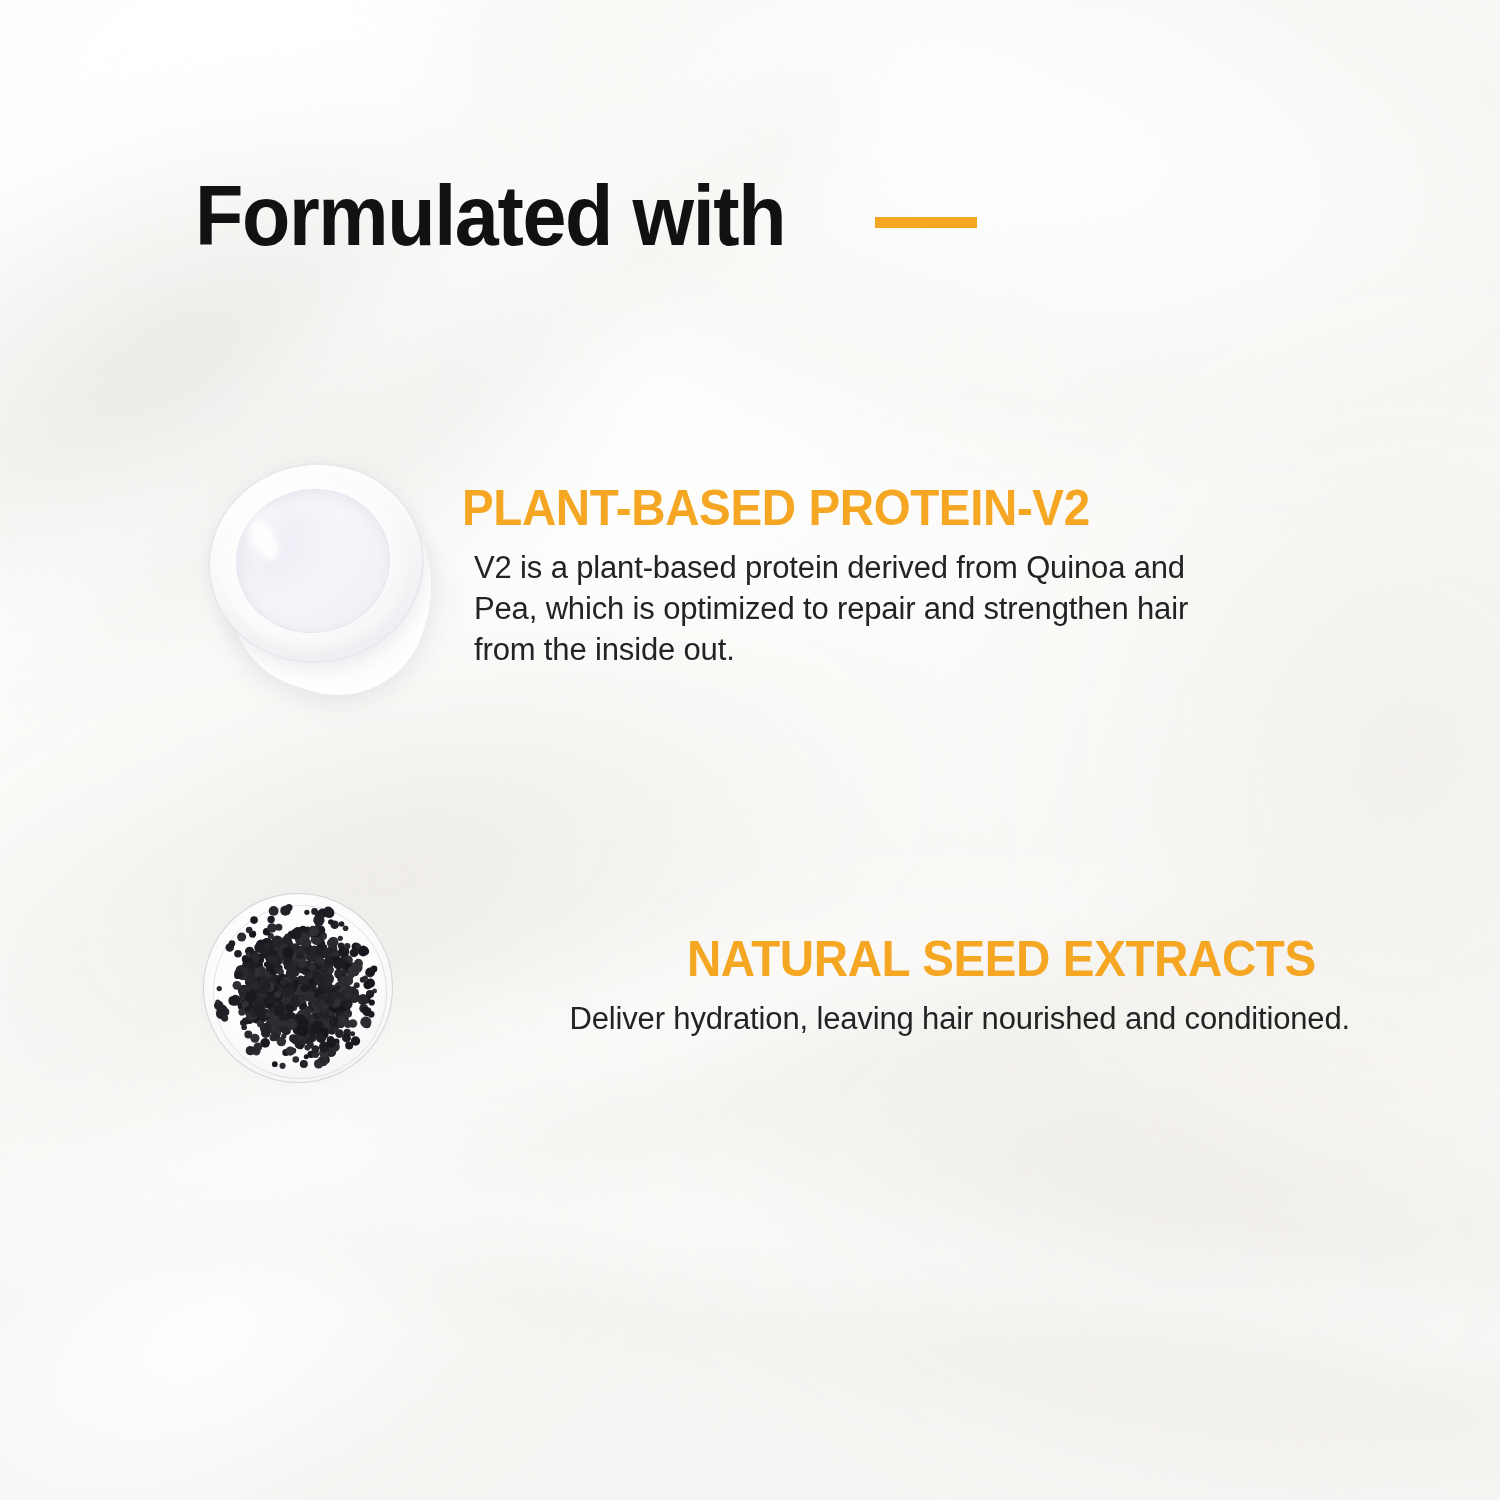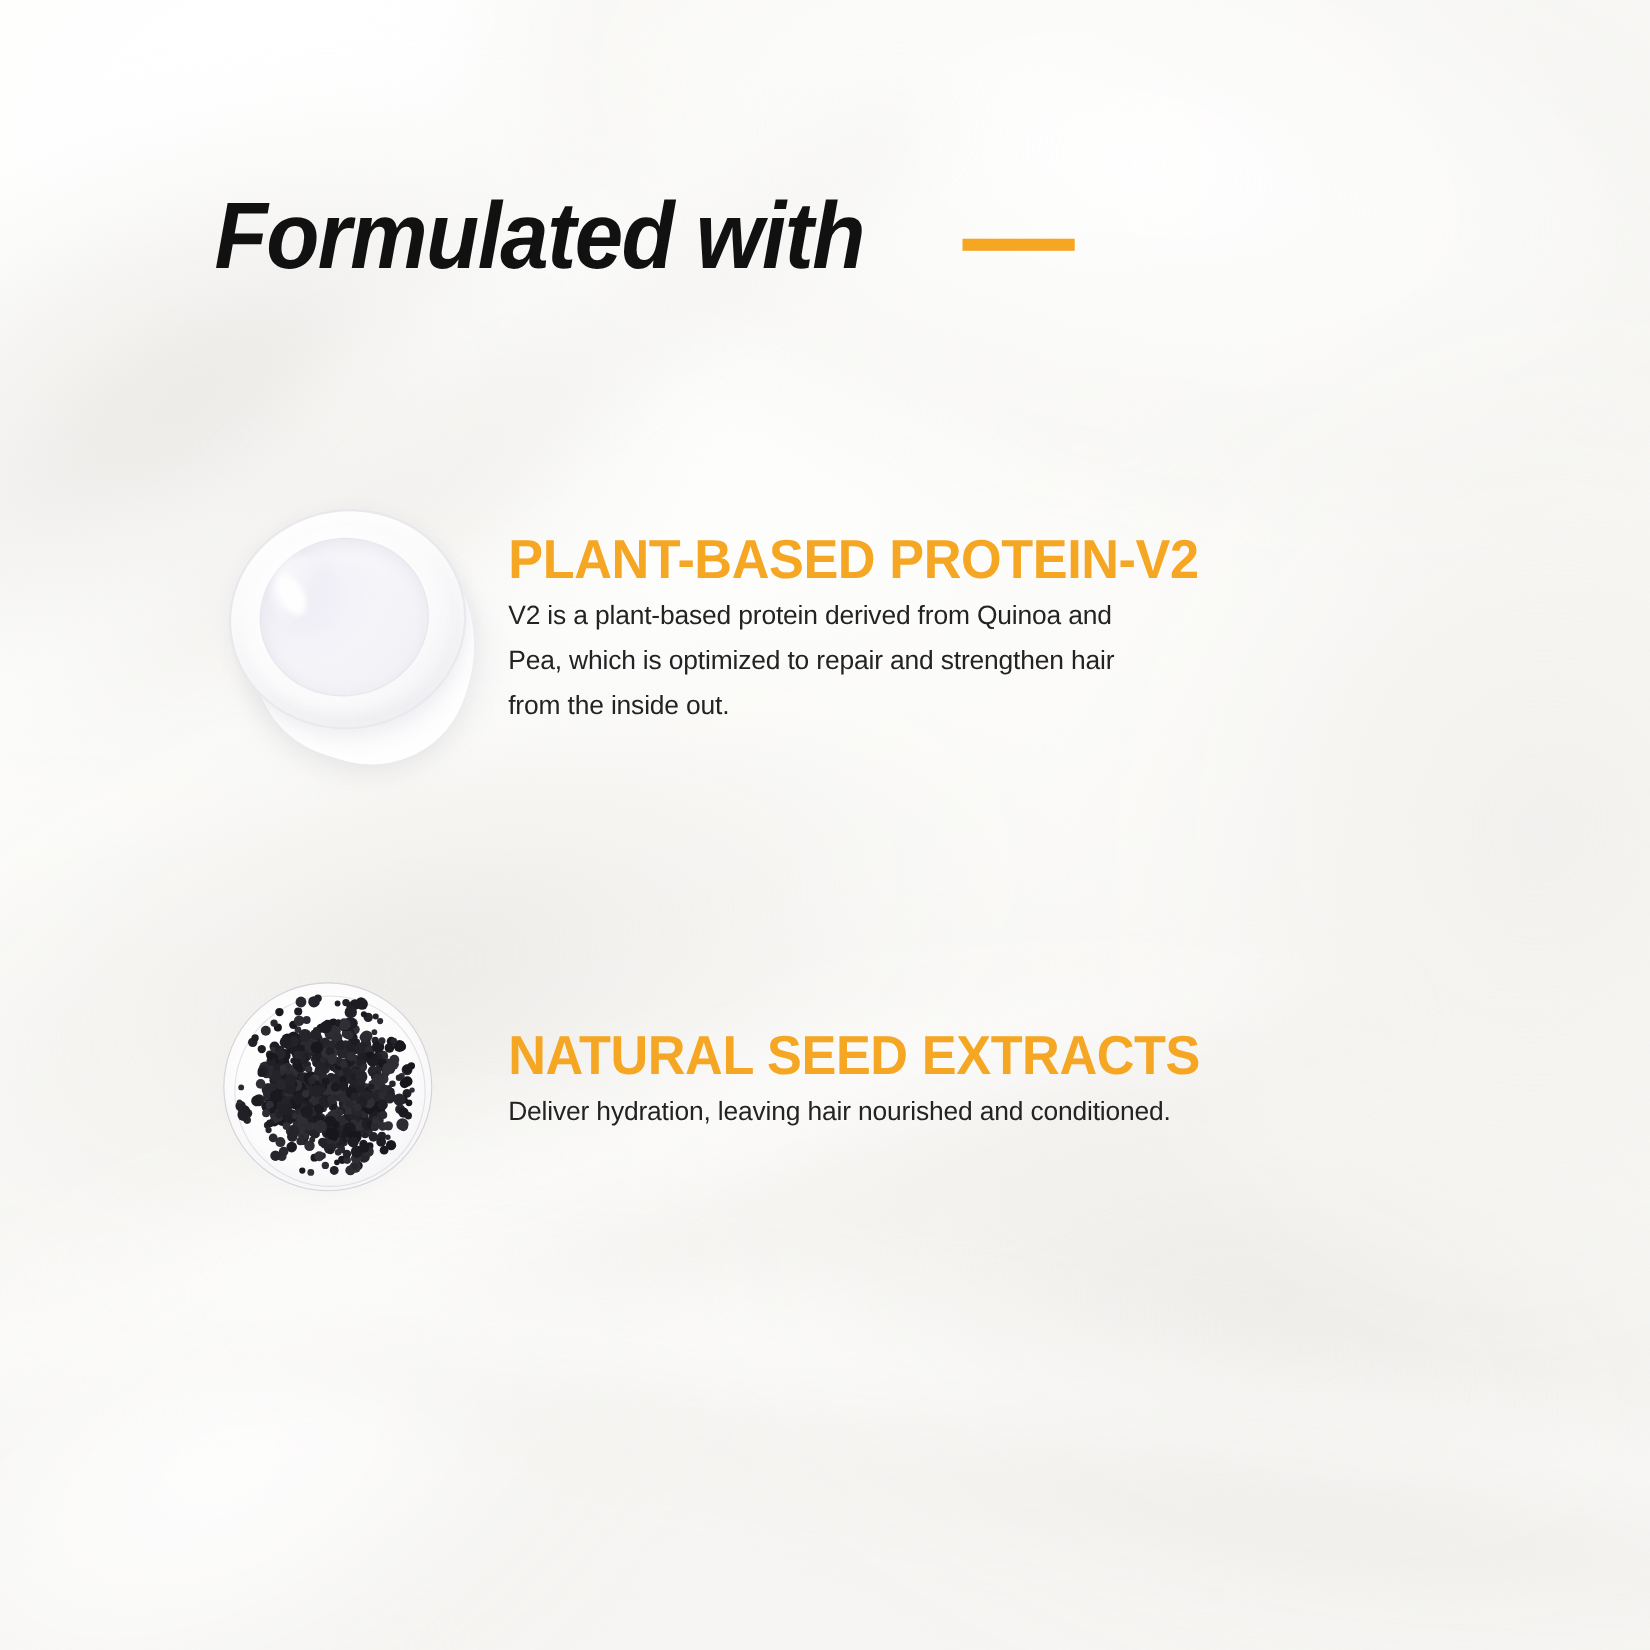--- a/index.html
+++ b/index.html
@@ -84,21 +84,20 @@
     border-radius: 50%;
   }
 
   
   .title-row {
     position: absolute;
     left: 195px;
     top: 172px;
     display: flex;
     align-items: center;
-    font-style: italic;
   }
   .title-text {
     font-family: "Liberation Sans", sans-serif;
     font-weight: bold;
     font-size: 86px;
     line-height: 1;
     letter-spacing: -1.5px;
     color: #111111;
     transform: scaleX(0.92);
     transform-origin: left center;
@@ -129,25 +128,25 @@
     letter-spacing: -0.4px;
     color: #F5A623;
     transform: scaleX(0.95);
     transform-origin: left center;
     white-space: nowrap;
     margin: 0 0 4px 0;
   }
   .ing-body {
     font-family: "Liberation Sans", sans-serif;
     font-weight: normal;
-    font-size: 24px;
+    font-size: 31px;
     line-height: 41px;
     letter-spacing: -0.15px;
     color: #232323;
-    margin: 0;
+    margin: 12px;
     width: 800px;
     white-space: pre-line;
   }
   .ing-body.one-line { width: 900px; }
 
   
   .vessel {
     position: absolute;
     left: 190px;
     top: 445px;
@@ -1079,18 +1078,18 @@
         <circle cx="47.42" cy="157.63" r="4.72" fill="rgb(37,37,43)"></circle>
         <circle cx="128.19" cy="150.30" r="4.53" fill="rgb(24,24,30)"></circle>
         <circle cx="14.72" cy="108.92" r="2.47" fill="rgb(40,40,46)"></circle>
         <circle cx="162.86" cy="129.17" r="5.57" fill="rgb(44,44,50)"></circle>
         <circle cx="168.17" cy="121.37" r="3.37" fill="rgb(27,27,33)"></circle>
         <circle cx="79.56" cy="172.82" r="3.10" fill="rgb(45,45,51)"></circle>
         <circle cx="151.22" cy="105.41" r="4.71" fill="rgb(37,37,43)"></circle>
       </svg>
   </div>
 
-  <div class="ingredient ing-text" style="left:462px; top:933px;">
+  <div class="ingredient ing-text" style="left:438px; top:933px;text-align:right;">
     <h2 class="ing-heading">NATURAL SEED EXTRACTS</h2>
     <p class="ing-body one-line">Deliver hydration, leaving hair nourished and conditioned.</p>
   </div>
 
 </div>
 
 </body></html>

